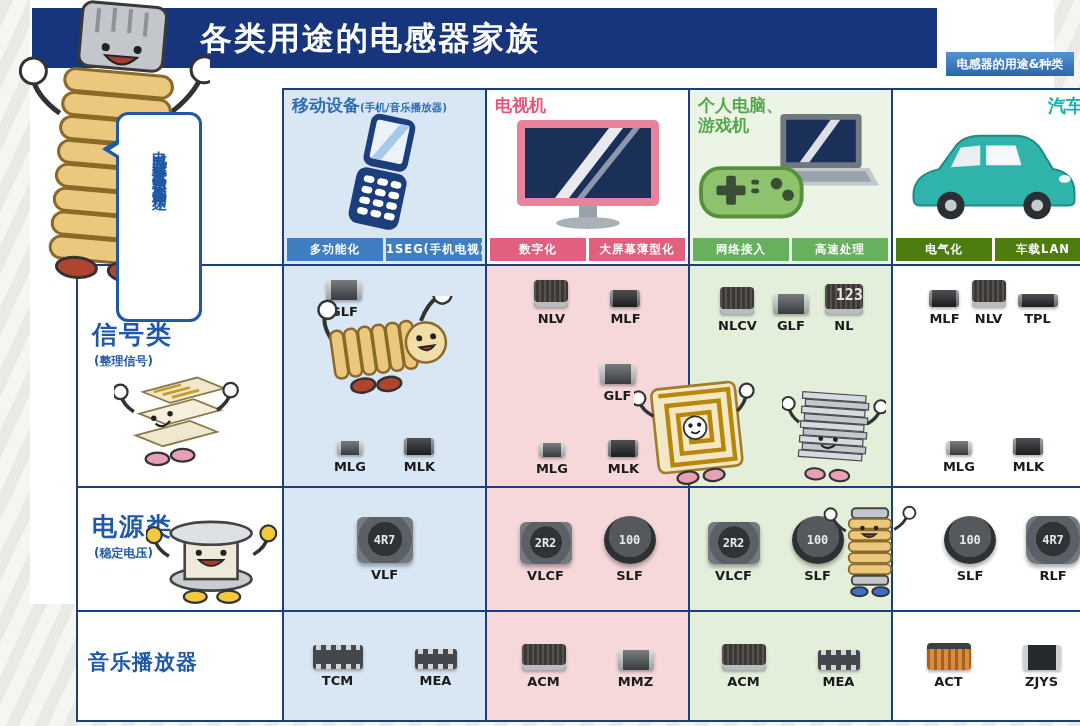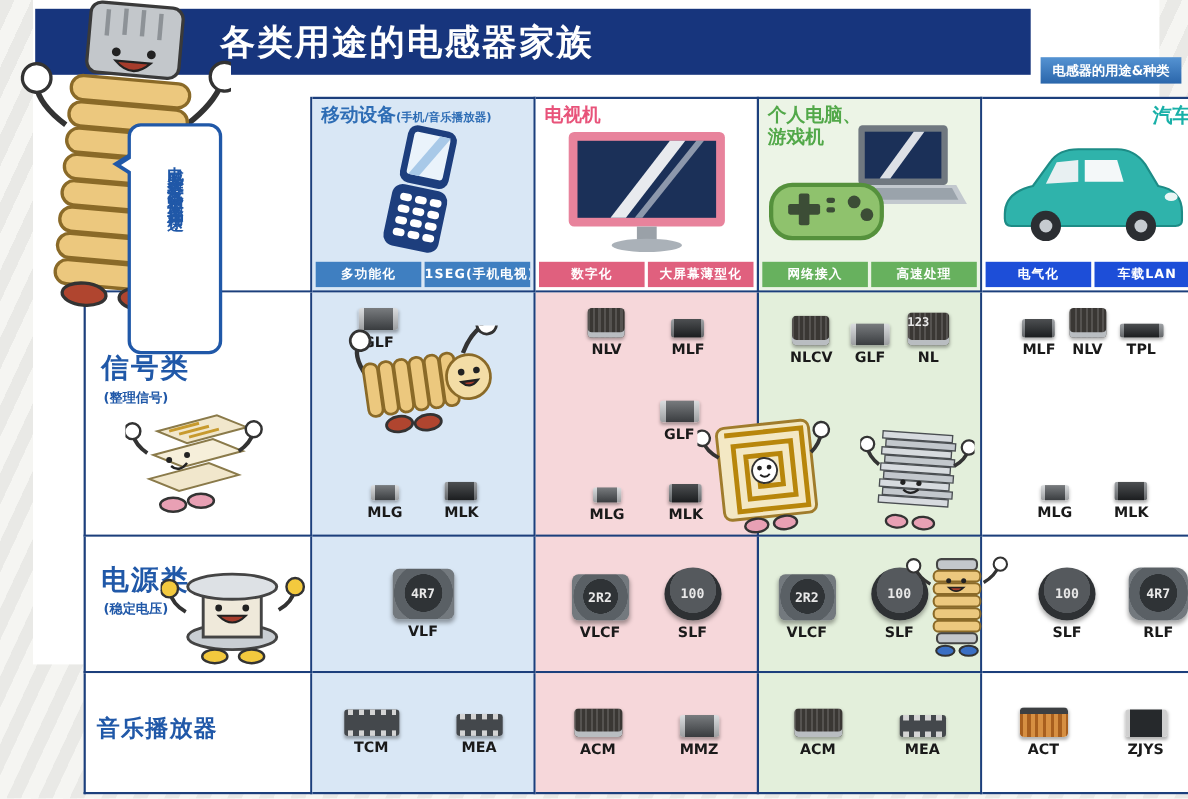--- a/index.html
+++ b/index.html
@@ -30,21 +30,21 @@
   
   .dev-title{position:absolute;top:6px;left:8px;font-weight:bold;font-size:17px;line-height:1.15;z-index:2;}
   .dev-title.right{left:auto;right:10px;text-align:right;font-size:18px;}
   .dev-title.wrap{max-width:96px;}
   .dev-sub{font-size:10.5px;font-weight:bold;}
   .c-mobile{color:#2e6db5;} .c-tv{color:#e8537a;} .c-pc{color:#52a849;} .c-car{color:#19b0a8;}
   .art{position:absolute;left:50%;transform:translateX(-50%);}
   .art-phone{top:22px;} .art-tv{top:26px;} .art-pc{top:22px;} .art-car{top:30px;}
   .tagrow{position:absolute;left:3px;right:3px;bottom:3px;display:flex;gap:3px;z-index:2;}
   .tag{flex:1;color:#fff;font-size:11.5px;font-weight:bold;text-align:center;padding:4px 0;letter-spacing:1px;white-space:nowrap;overflow:hidden;}
-  .tag-mobile{background:#3f7fc1;} .tag-tv{background:#e0607e;} .tag-pc{background:#67b15e;} .tag-car{background:#1d4ed8;}
+  .tag-mobile{background:#3f7fc1;} .tag-tv{background:#e0607e;} .tag-pc{background:#67b15e;} .tag-car{background:#4d7c0f;}
 
   
   .row-label{background:#fff;}
   .rl-title{font-weight:bold;color:#2058a8;}
   .rl-sub{font-size:12px;font-weight:bold;color:#2058a8;margin-left:16px;}
   .rl-signal .rl-title{margin:52px 0 2px 14px;font-size:25px;letter-spacing:2px;}
   .rl-power  .rl-title{margin:22px 0 2px 14px;font-size:25px;letter-spacing:2px;}
   .rl-emc    .rl-title{margin:36px 0 0 10px;font-size:21px;letter-spacing:1px;}
 
   
@@ -78,21 +78,21 @@
     background:linear-gradient(180deg,rgba(255,255,255,.25),rgba(0,0,0,.25)),
                linear-gradient(90deg,#cfd2d5 0 14%,#4c5054 14% 86%,#cfd2d5 86%);}
   .sz-xs{width:26px;height:14px;} .sz-s{width:30px;height:17px;} .sz-m{width:36px;height:20px;}
   .thin{height:13px;width:40px;}
   .dkc{background:linear-gradient(180deg,rgba(255,255,255,.18),rgba(0,0,0,.3)),
                linear-gradient(90deg,#8b8f93 0 10%,#26292c 10% 90%,#8b8f93 90%);}
   .k-wound{width:34px;height:27px;border-radius:4px;background:#3a3734;
     background-image:repeating-linear-gradient(90deg,rgba(255,255,255,.14) 0 2px,transparent 2px 5px);
     box-shadow:inset 0 -5px 0 #b9bdc1,0 2px 3px rgba(0,0,0,.3);}
   .sz-nl{width:38px;height:30px;} .sz-acm{width:44px;height:26px;}
-  .k-wound .mark{position:absolute;top:2px;left:0;right:0;text-align:left;font-size:11px;}
+  .k-wound .mark{position:absolute;top:2px;left:0;right:0;text-align:right;font-size:15px;}
   .k-power{display:flex;align-items:center;justify-content:center;border-radius:6px;
     background:radial-gradient(circle at 50% 48%,#2f3336 0 46%,#5a6065 47% 72%,#73797e 73%);
     box-shadow:0 3px 4px rgba(0,0,0,.35);}
   .vlf{width:56px;height:46px;} .vlcf{width:52px;height:42px;} .rlf{width:54px;height:48px;border-radius:11px;}
   .k-round{display:flex;align-items:center;justify-content:center;width:52px;height:48px;border-radius:50%;
     background:radial-gradient(circle at 50% 42%,#55595d 0 55%,#2e3134 56%);box-shadow:0 3px 4px rgba(0,0,0,.35);}
   .mark{color:#e8e8e8;font-size:12px;font-weight:bold;font-family:"DejaVu Sans Mono",monospace;}
   .k-array{width:46px;height:22px;border-radius:3px;background:#44484c;box-shadow:0 2px 3px rgba(0,0,0,.3);}
   .k-array::before,.k-array::after{content:"";position:absolute;left:3px;right:3px;height:5px;
     background:repeating-linear-gradient(90deg,#d4d4d4 0 5px,transparent 5px 10px);}

